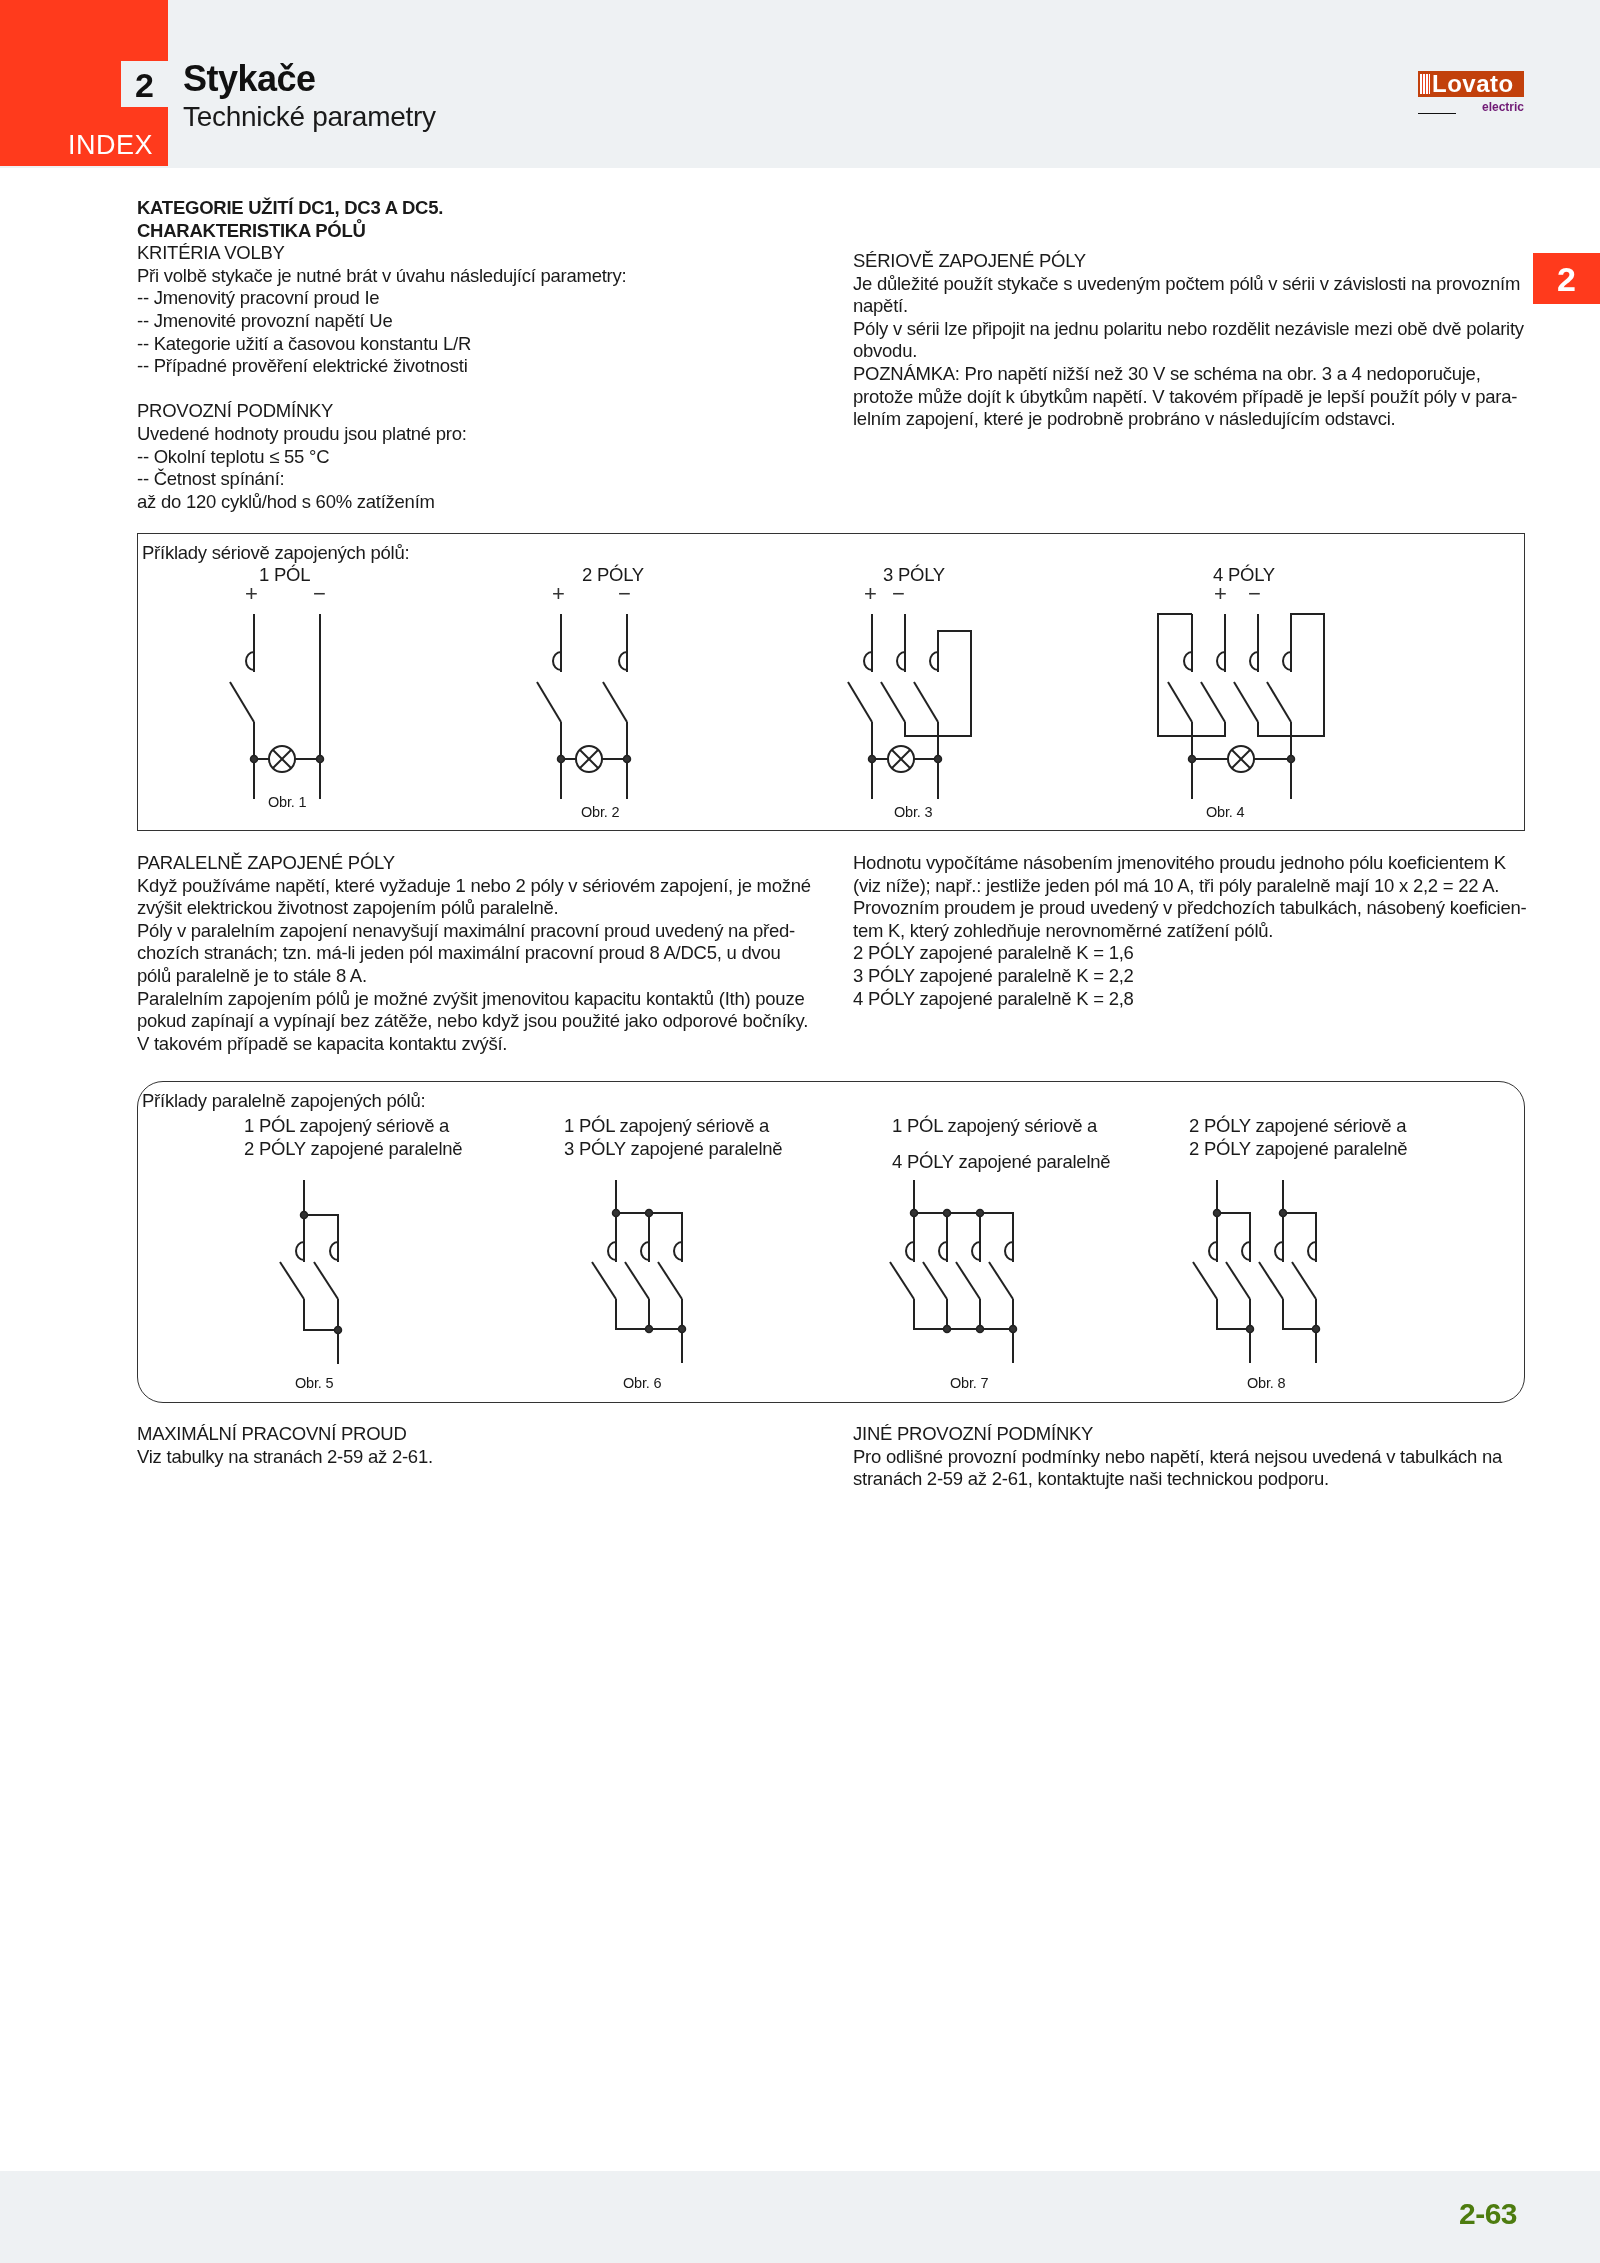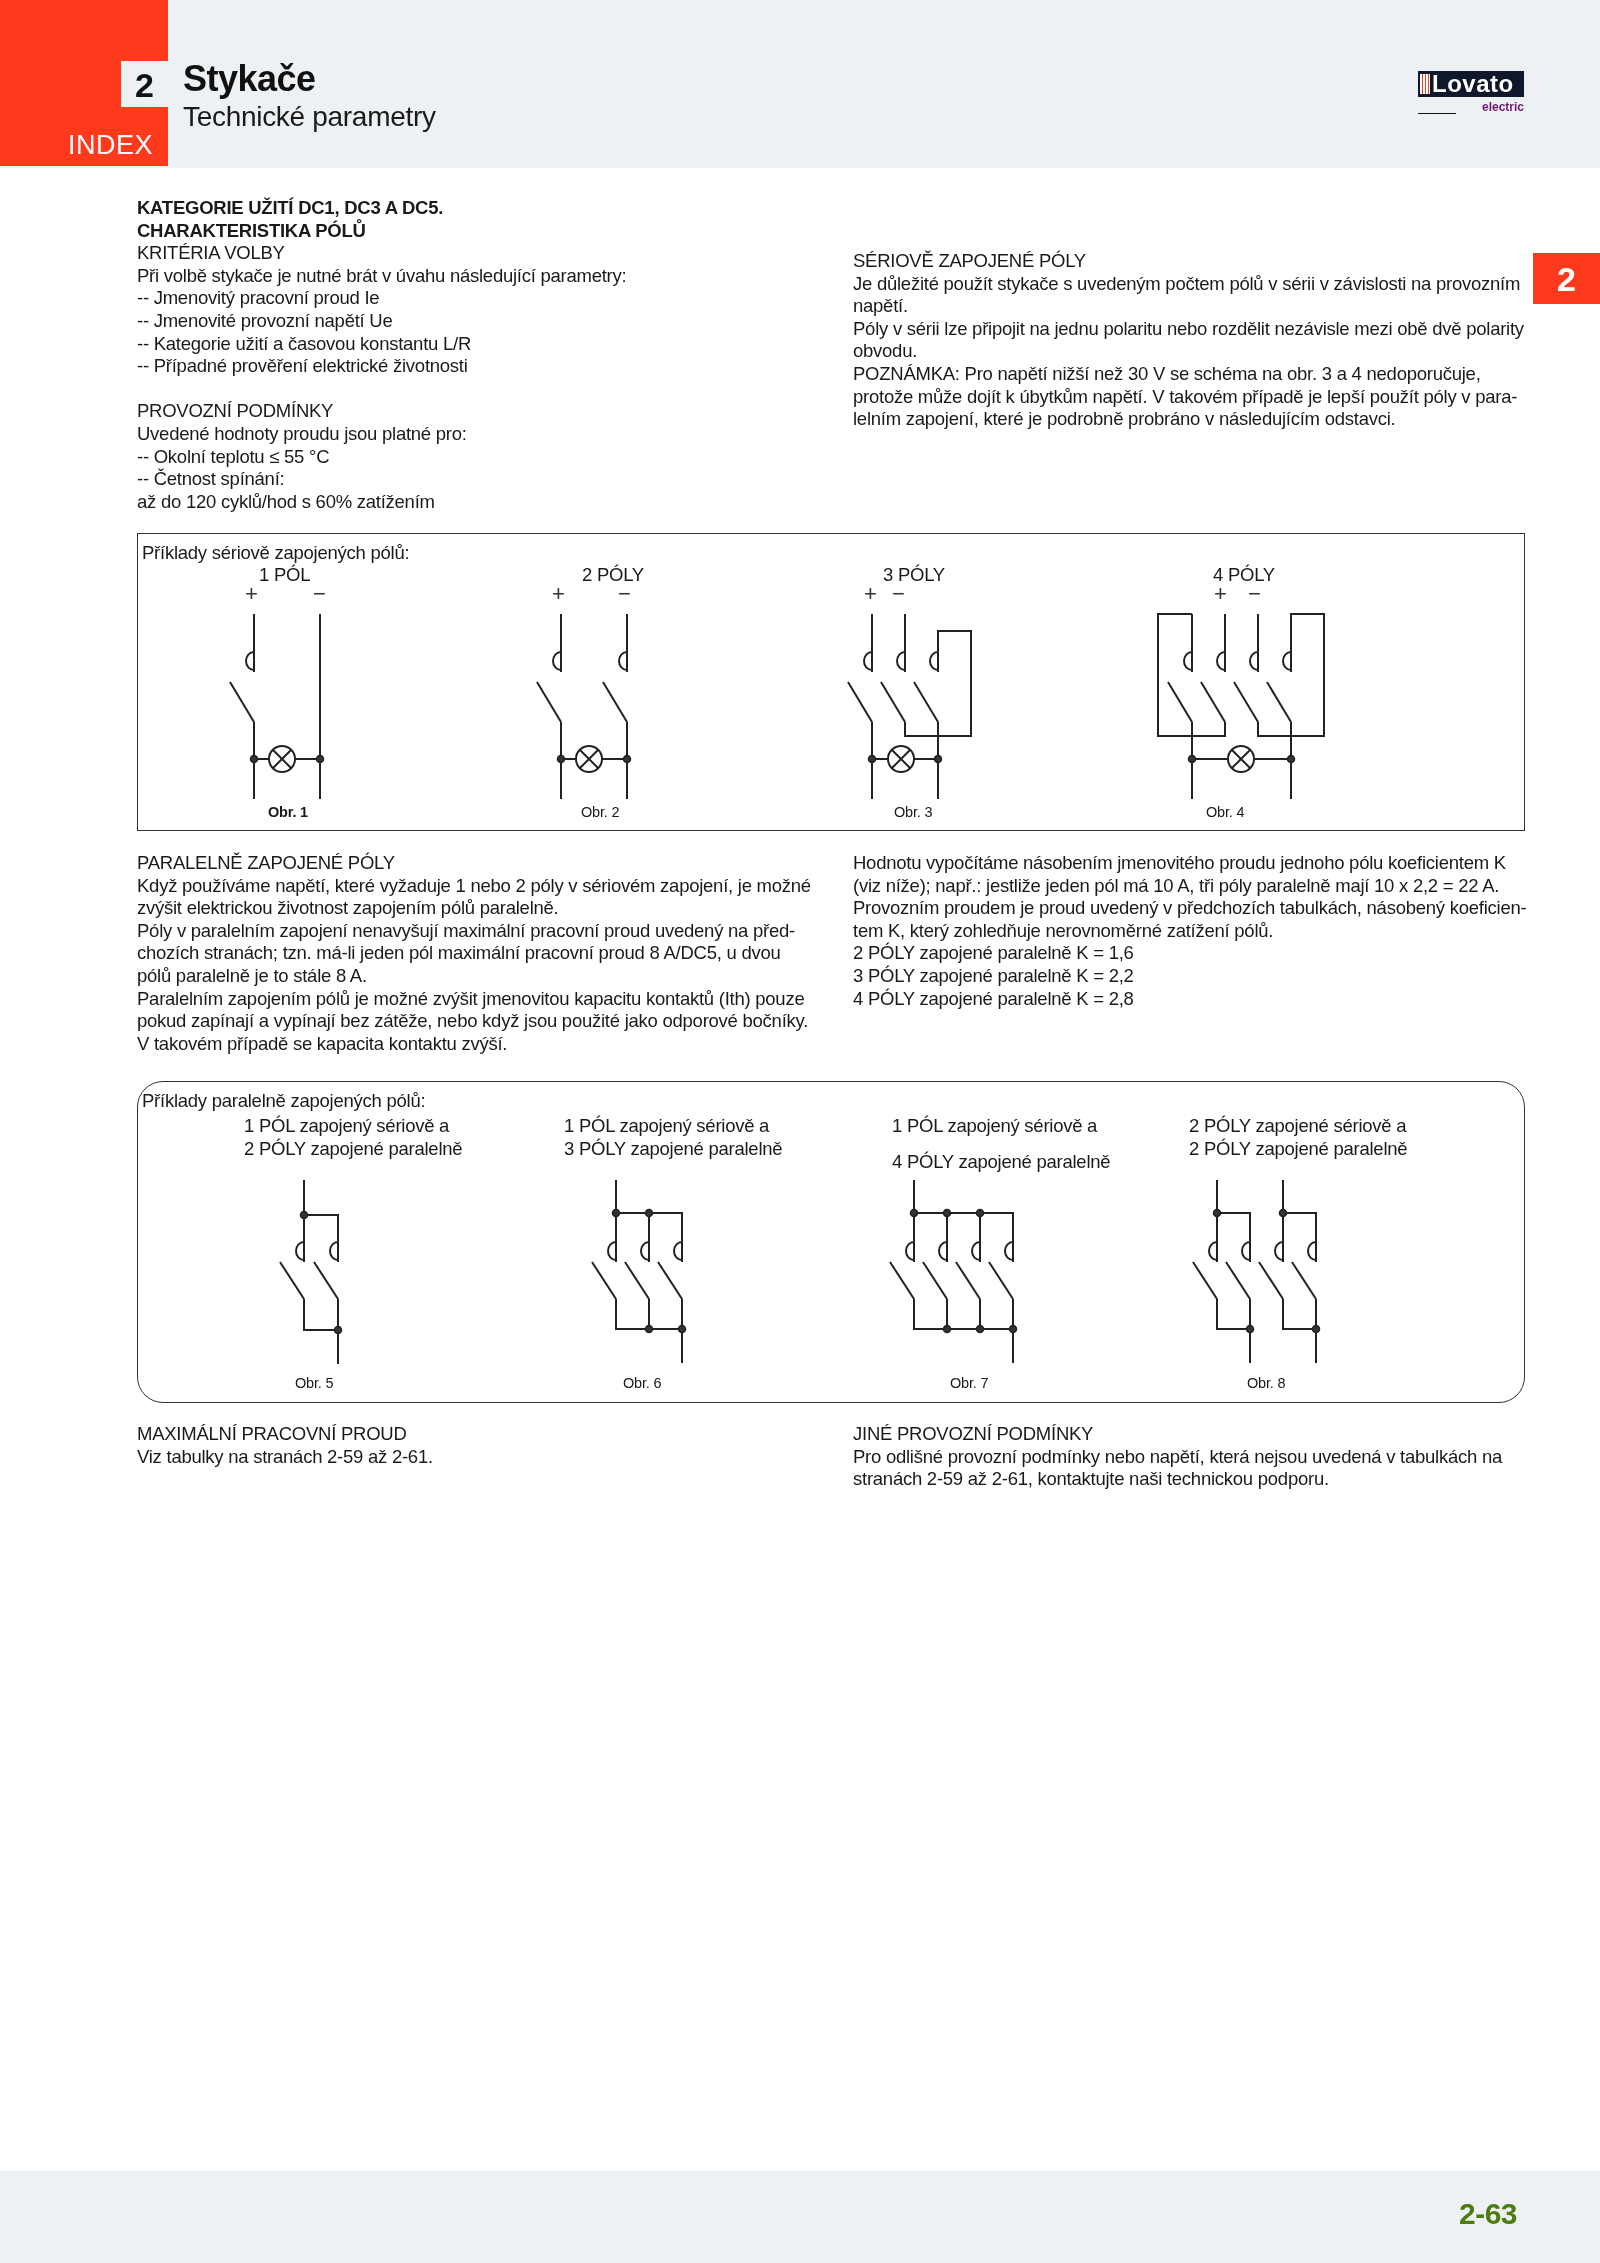--- a/index.html
+++ b/index.html
@@ -8,21 +8,21 @@
     font-family: "Liberation Sans", sans-serif; color: #1a1a1a; overflow: hidden;
   }
   .header-band { position: absolute; left: 0; top: 0; width: 1600px; height: 168px; background: #eef1f3; }
   .index-block { position: absolute; left: 0; top: 0; width: 168px; height: 166px; background: #ff3a1c; }
   .index-label { position: absolute; left: 68px; top: 130px; font-size: 27px; color: #ffffff; letter-spacing: 0.5px; }
   .chapter-box { position: absolute; left: 121px; top: 61px; width: 47px; height: 46px; background: #eef1f3;
     font-size: 34px; font-weight: bold; text-align: center; line-height: 48px; color: #111; }
   .title { position: absolute; left: 183px; top: 58px; font-size: 36px; font-weight: bold; color: #111; letter-spacing: -0.5px; }
   .subtitle { position: absolute; left: 183px; top: 101px; font-size: 28px; color: #1a1a1a; letter-spacing: -0.3px; }
   .logo { position: absolute; left: 1418px; top: 71px; width: 106px; }
-  .logo-top { background: #0f172a; color: #fff; font-weight: bold; font-size: 24px; height: 26px; line-height: 26px;
+  .logo-top { background: #c2410c; color: #fff; font-weight: bold; font-size: 24px; height: 26px; line-height: 26px;
     padding-left: 14px; position: relative; letter-spacing: 0.5px; }
   .logo-top .mark { position: absolute; left: 2px; top: 3px; width: 10px; height: 20px;
     background: repeating-linear-gradient(90deg, #fff 0 2px, #e8411f 2px 3px); }
   .logo-bottom { font-size: 12px; font-weight: bold; text-align: right; color: #701a75; position: relative; height: 20px; line-height: 20px; }
   .logo-bottom .rule { position: absolute; left: 0; bottom: 3px; width: 38px; border-bottom: 1.5px solid #111; }
   .side-tab { position: absolute; left: 1533px; top: 253px; width: 67px; height: 51px; background: #ff3a1c;
     color: #fff; font-size: 34px; font-weight: bold; text-align: center; line-height: 52px; }
 
   .block { position: absolute; font-size: 18.5px; line-height: 22.6px; letter-spacing: -0.25px; color: #1a1a1a; }
   .block p { margin: 0; }
@@ -192,21 +192,21 @@
       <line x1="1054" y1="225" x2="1090" y2="225"></line>
       <line x1="1116" y1="225" x2="1153" y2="225"></line>
       <circle class="lamp" cx="1103" cy="225" r="13"></circle>
       <line x1="1094" y1="216" x2="1112" y2="234"></line>
         <line x1="1112" y1="216" x2="1094" y2="234"></line>
       <circle class="node" cx="1054" cy="225" r="3.5"></circle>
         <circle class="node" cx="1153" cy="225" r="3.5"></circle>
     </g>
   </svg>
 
-  <div class="obr" style="left:130px; top:270px;font-weight:bold;">Obr. 1</div>
+  <div class="obr" style="left:130px; top:260px;">Obr. 1</div>
   <div class="obr" style="left:443px; top:270px;">Obr. 2</div>
   <div class="obr" style="left:756px; top:270px;">Obr. 3</div>
   <div class="obr" style="left:1068px; top:270px;">Obr. 4</div>
 </div>
 
 <div class="block" style="left:137px; top:852px; width:690px;">
   <p>PARALELNĚ ZAPOJENÉ PÓLY</p>
   <p>Když používáme napětí, které vyžaduje 1 nebo 2 póly v sériovém zapojení, je možné</p>
   <p>zvýšit elektrickou životnost zapojením pólů paralelně.</p>
   <p>Póly v paralelním zapojení nenavyšují maximální pracovní proud uvedený na před-</p>

